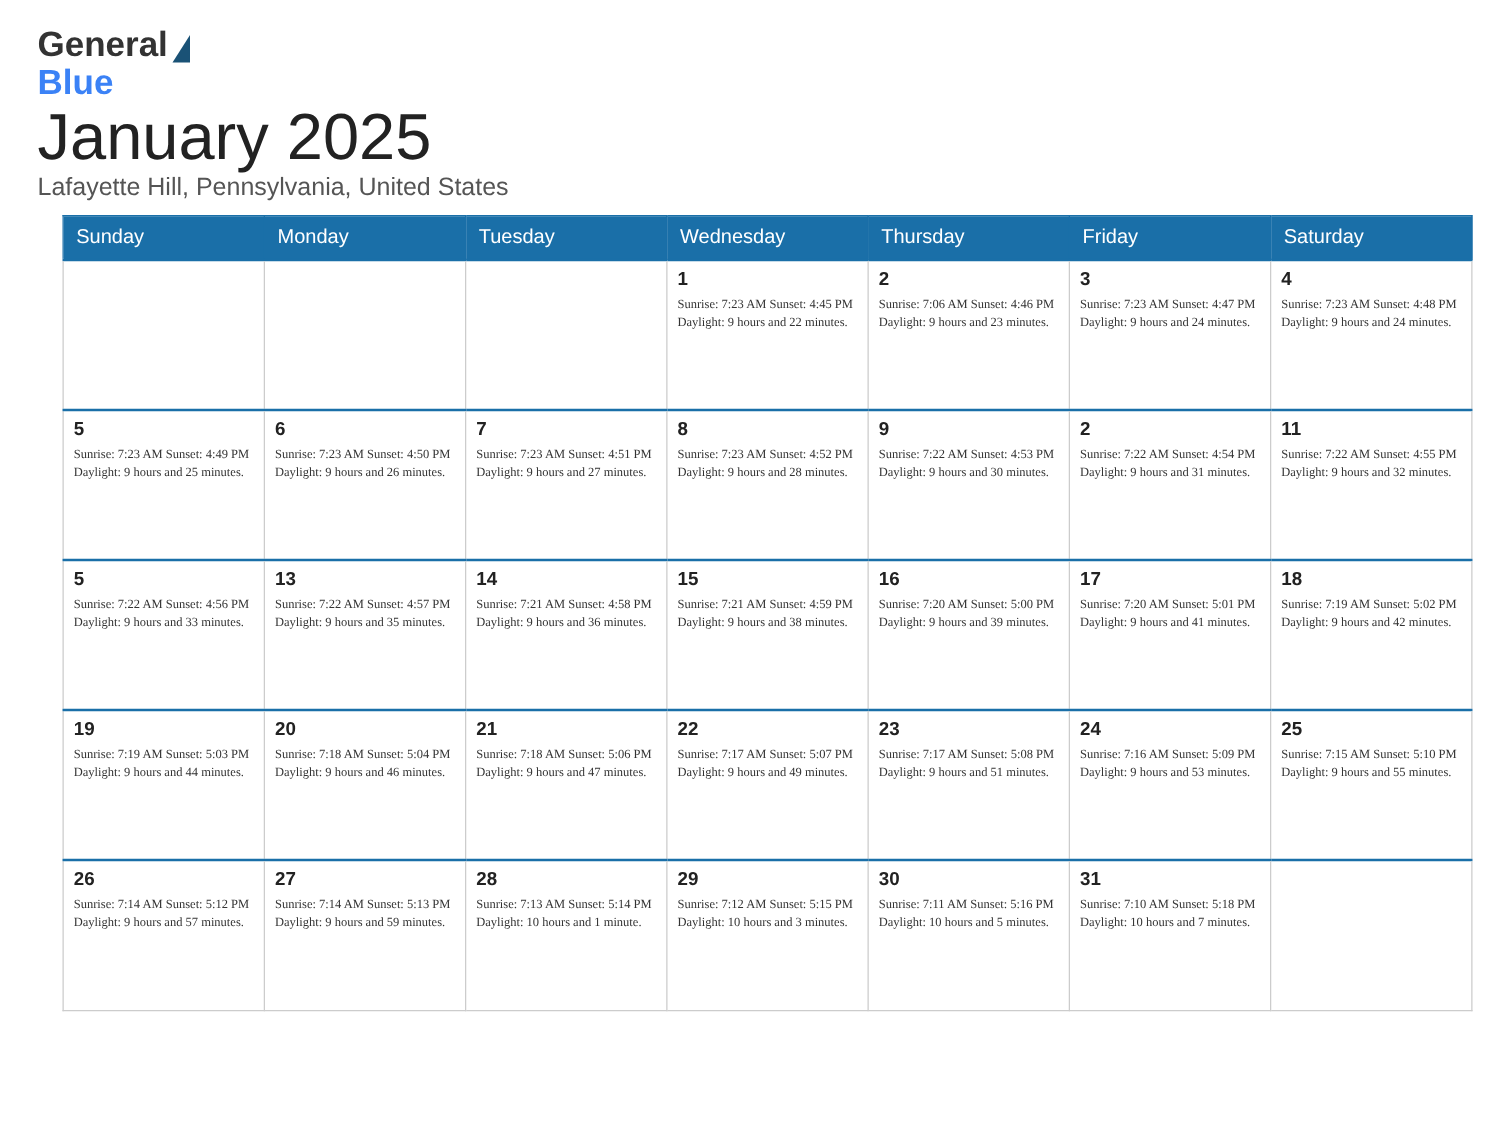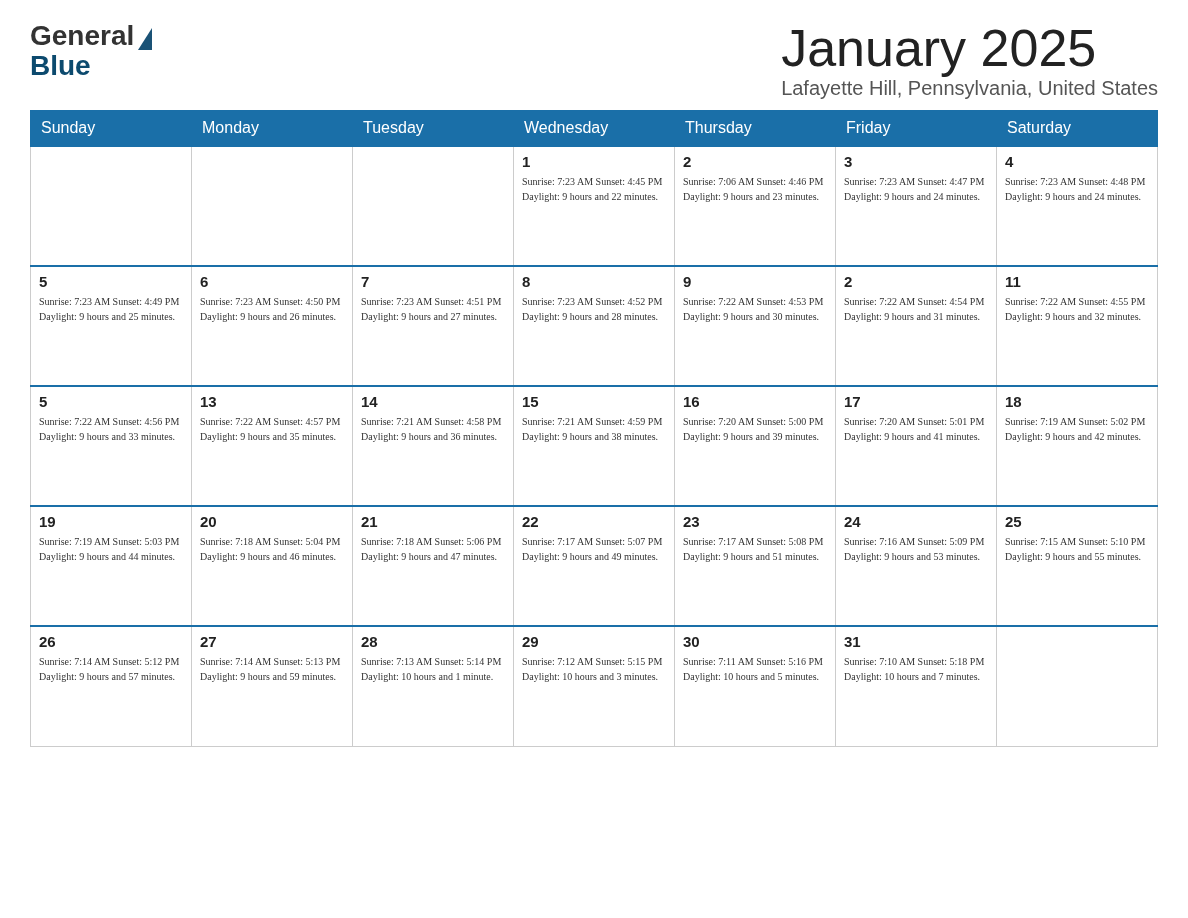--- a/index.html
+++ b/index.html
@@ -8,20 +8,21 @@
       background: #fff;
       padding: 20px 30px;
       width: 1188px;
       min-height: 918px;
     }
     .header {
       display: flex;
       justify-content: space-between;
       align-items: flex-start;
       margin-bottom: 10px;
+      flex-direction: column;
     }
     .logo {
       display: flex;
       flex-direction: column;
       align-items: flex-start;
     }
     .logo-top {
       display: flex;
       align-items: center;
     }
@@ -35,41 +36,42 @@
       height: 0;
       border-left: 14px solid transparent;
       border-right: 0px solid transparent;
       border-bottom: 22px solid #1a5276;
       margin-left: 4px;
       margin-top: 6px;
     }
     .logo-blue {
       font-size: 28px;
       font-weight: bold;
-      color: #0c4a6e;
+      color: #3b82f6;
       margin-top: -2px;
     }
     .title-section {
       text-align: left;
     }
     .month-title {
       font-size: 52px;
       font-weight: normal;
       color: #222;
       line-height: 1.1;
     }
     .location-title {
       font-size: 20px;
       color: #555;
       margin-top: 0;
     }
     .calendar {
       width: 100%;
       border-collapse: collapse;
       margin-top: 10px;
+      margin-left: 20px;
     }
     .calendar th {
       background-color: #1a6fa8;
       color: #fff;
       text-align: left;
       padding: 8px 10px;
       font-size: 16px;
       font-weight: normal;
       border: 1px solid #1a6fa8;
     }

